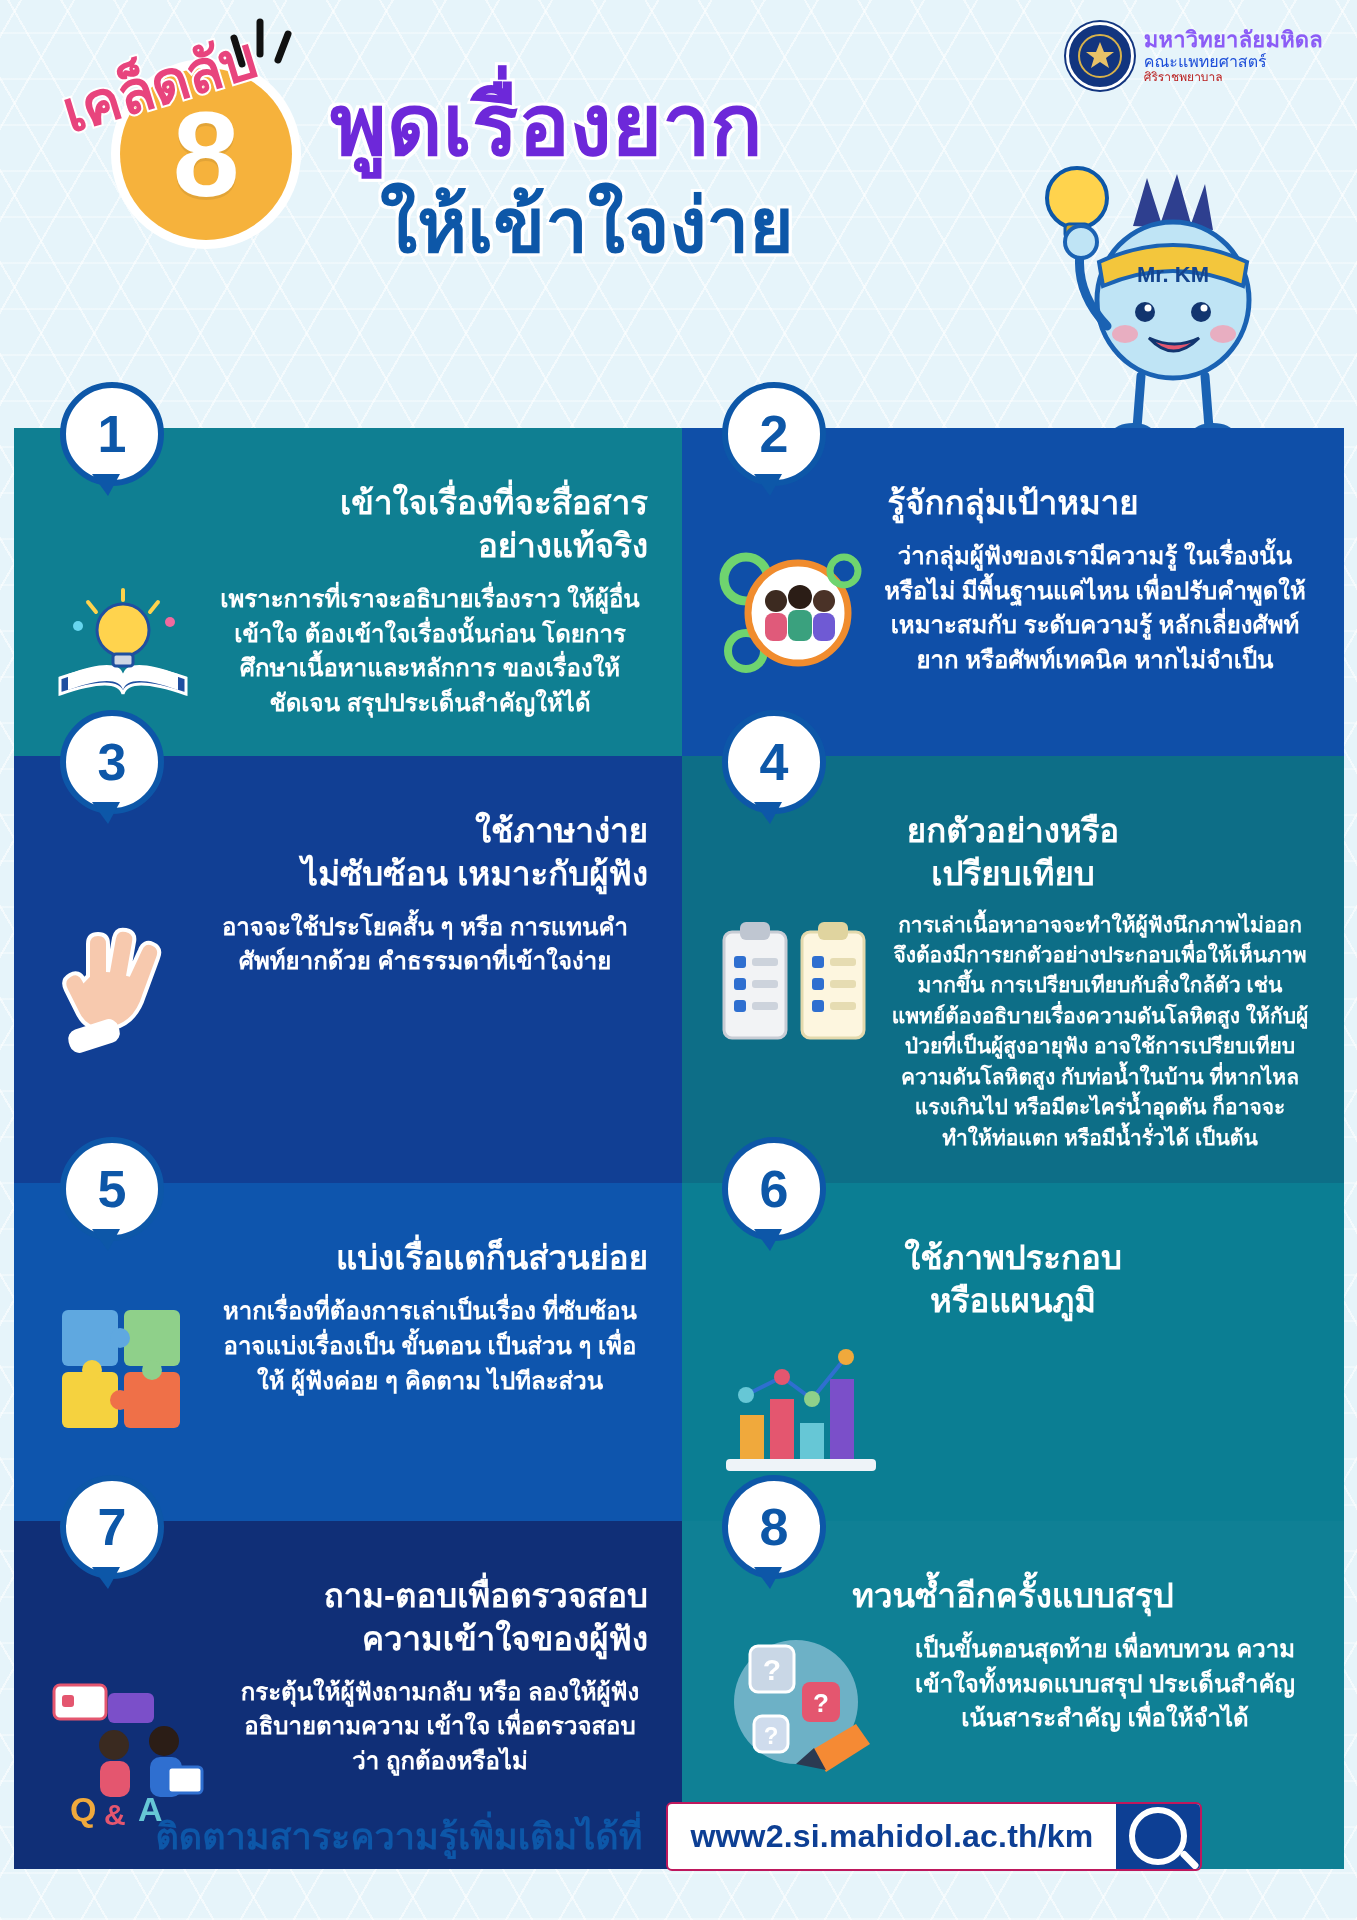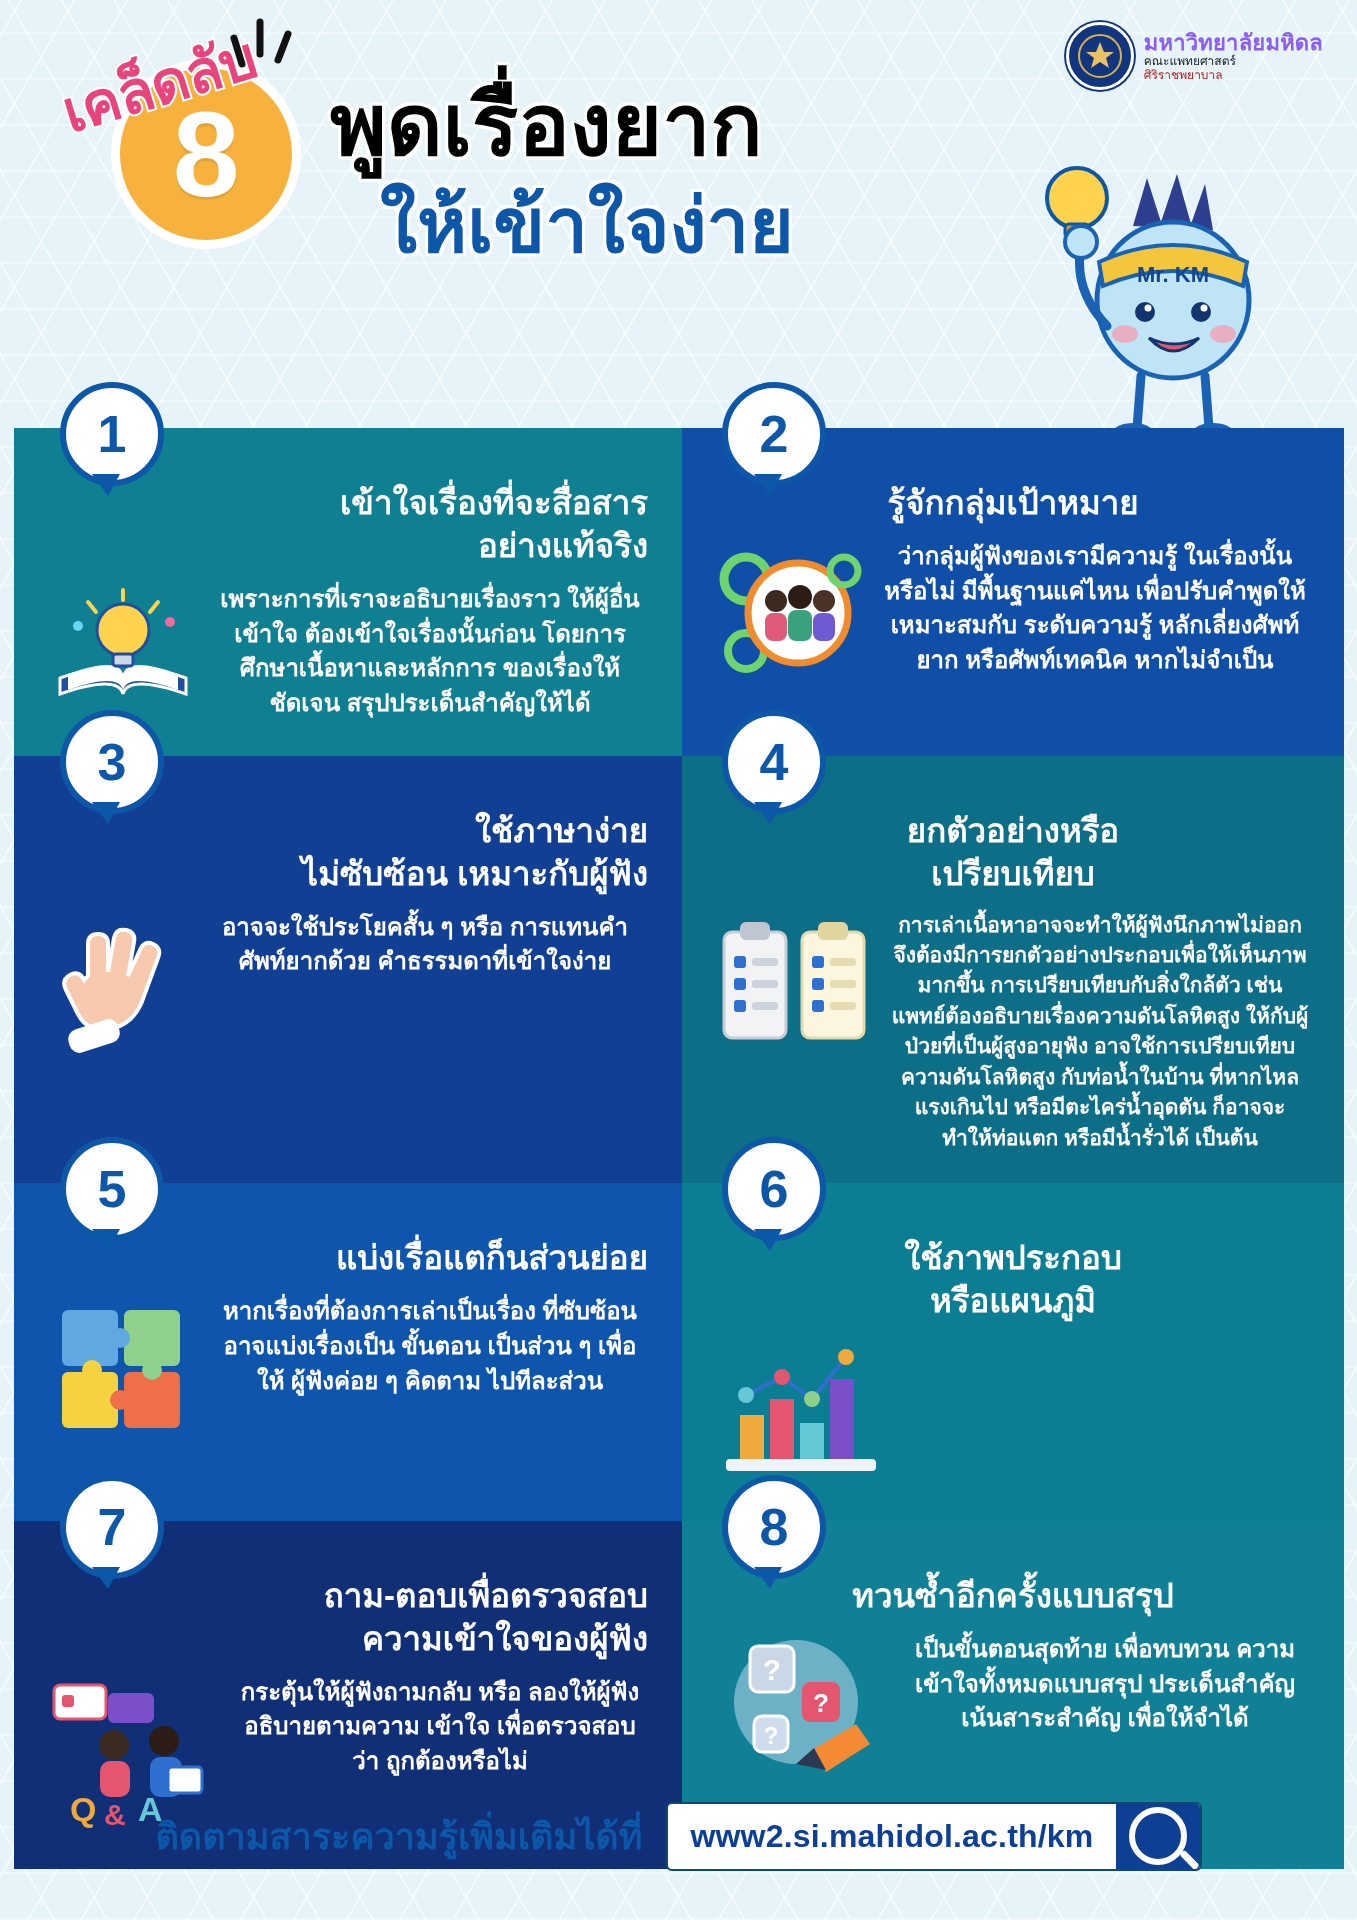--- a/index.html
+++ b/index.html
@@ -29,21 +29,21 @@
   }
   .logo-mark{
     width:62px;height:62px;border-radius:50%;
     background:#12357f;border:3px solid #ffffff;
     display:flex;align-items:center;justify-content:center;
     box-shadow:0 0 0 2px #12357f;
   }
   .logo-mark svg{display:block;}
   .logo-text{line-height:1.15;text-align:left;}
   .logo-text .l1{font-size:22px;font-weight:bold;color:#8b5cf6;letter-spacing:.2px;}
-  .logo-text .l2{font-size:12px;color:#0f172a;}
+  .logo-text .l2{font-size:16px;color:#1d4ed8;}
   .logo-text .l3{font-size:12px;color:#b91c1c;}
 
   .badge-circle{
     position:absolute;left:120px;top:68px;
     width:172px;height:172px;border-radius:50%;
     background:#f6b23c;display:flex;align-items:center;justify-content:center;
     box-shadow:0 0 0 9px #ffffff;
   }
   .badge-circle .num{
     font-size:120px;font-weight:bold;color:#ffffff;line-height:1;
@@ -52,21 +52,21 @@
   .kled{
     position:absolute;left:60px;top:38px;
     transform:rotate(-17deg);
     font-size:58px;font-weight:bold;color:#e8447d;
     -webkit-text-stroke:4px #ffffff;paint-order:stroke fill;
     letter-spacing:-1px;z-index:3;
   }
   .spark{position:absolute;left:228px;top:10px;z-index:4;}
   .title-main{
     position:absolute;left:330px;top:80px;
-    font-size:86px;font-weight:bold;color:#000000;line-height:1.05;
+    font-size:86px;font-weight:bold;color:#6d28d9;line-height:1.05;
     text-shadow:3px 3px 0 #ffffff,-3px 3px 0 #ffffff,3px -3px 0 #ffffff,-3px -3px 0 #ffffff;
   }
   .title-sub{
     position:absolute;left:380px;top:186px;
     font-size:76px;font-weight:bold;color:#0d57a8;line-height:1.05;
     text-shadow:3px 3px 0 #ffffff,-3px 3px 0 #ffffff,3px -3px 0 #ffffff,-3px -3px 0 #ffffff;
   }
   .mascot{position:absolute;right:90px;top:150px;}
 
   
@@ -112,21 +112,21 @@
   .txt{flex:1 1 auto;font-weight:bold;}
 
   
   .footer{
     position:absolute;left:0;bottom:0;width:1357px;height:168px;
     display:flex;align-items:center;justify-content:center;gap:24px;
     background:transparent;
   }
   .footer .f-text{font-size:36px;font-weight:bold;color:#0d57a8;}
   .url-box{
-    display:flex;align-items:stretch;border:2px solid #0c4a6e;border-radius:6px;
+    display:flex;align-items:stretch;border:2px solid #be185d;border-radius:6px;
     background:#ffffff;overflow:hidden;
   }
   .url-box .u{
     padding:14px 22px;font-size:32px;font-weight:bold;color:#0d3f94;
     display:flex;align-items:center;letter-spacing:.2px;
   }
   .url-box .s{
     width:84px;background:#0d3f94;display:flex;align-items:center;justify-content:center;
   }
   .mag{width:46px;height:46px;border:6px solid #ffffff;border-radius:50%;position:relative;}

